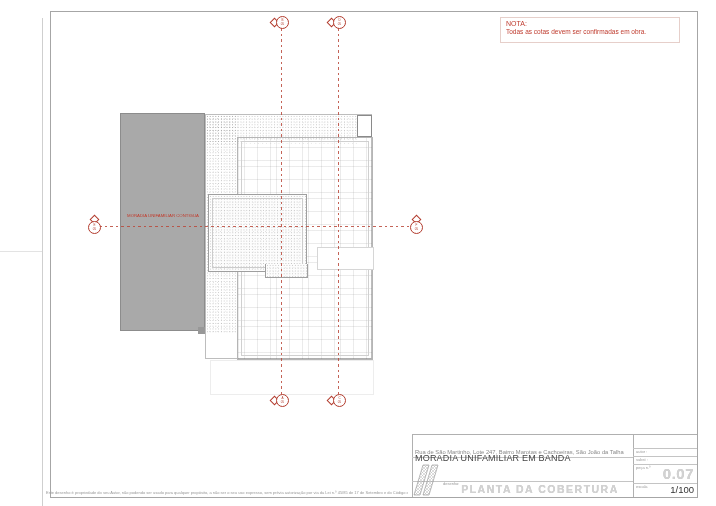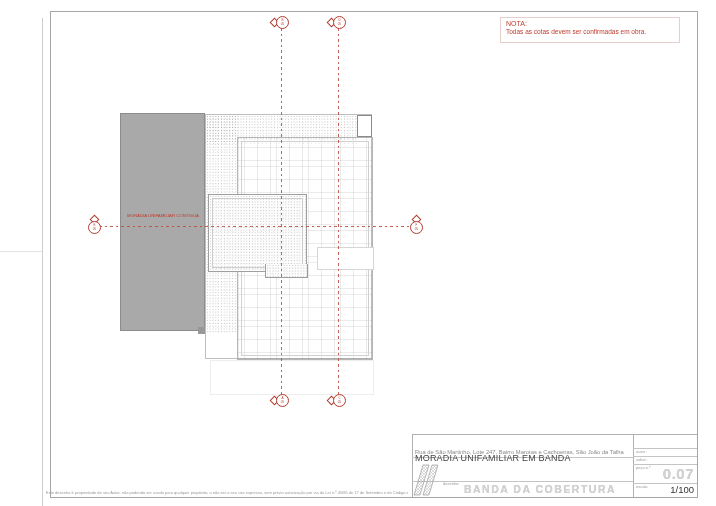--- a/index.html
+++ b/index.html
@@ -122,17 +122,17 @@
     <defs>
       <pattern id="xh" width="3" height="3" patternUnits="userSpaceOnUse">
         <path d="M0 3 L3 0 M0 0 L3 3" stroke="#a8a8a8" stroke-width="0.4"></path>
       </pattern>
     </defs>
     <polygon points="2,33 11,3 17,3 8,33" fill="url(#xh)" stroke="#8f8f8f" stroke-width="0.6"></polygon>
     <polygon points="11,33 20,3 26,3 17,33" fill="url(#xh)" stroke="#8f8f8f" stroke-width="0.6"></polygon>
   </svg>
 
   <div class="tinylabel" style="left:443px;top:481px;">desenho:</div>
-  <div class="abs outlined" style="left:450px;top:483px;width:180px;text-align:center;font-size:10.5px;line-height:12px;font-weight:bold;letter-spacing:1.5px;text-shadow:0 0 0.5px #bdbdbd;white-space:nowrap;">BANDA DA COBERTURA</div>
+  <div class="abs outlined" style="left:450px;top:483px;width:180px;text-align:center;font-size:10.5px;line-height:12px;font-weight:bold;letter-spacing:1.5px;text-shadow:0 0 0.5px #bdbdbd;white-space:nowrap;">PLANTA DA COBERTURA</div>
 
   <div class="abs" style="left:46px;top:490px;width:362px;font-size:4px;line-height:5px;color:#999;white-space:nowrap;overflow:hidden;">Este desenho é propriedade do seu Autor, não podendo ser usado para qualquer propósito, a não ser o seu uso expresso, sem prévia autorização por via da Lei n.º 45/85 de 17 de Setembro e do Código dos Direitos de Autor e dos direitos conexos.</div>
 
 </div>
 
 </body></html>

